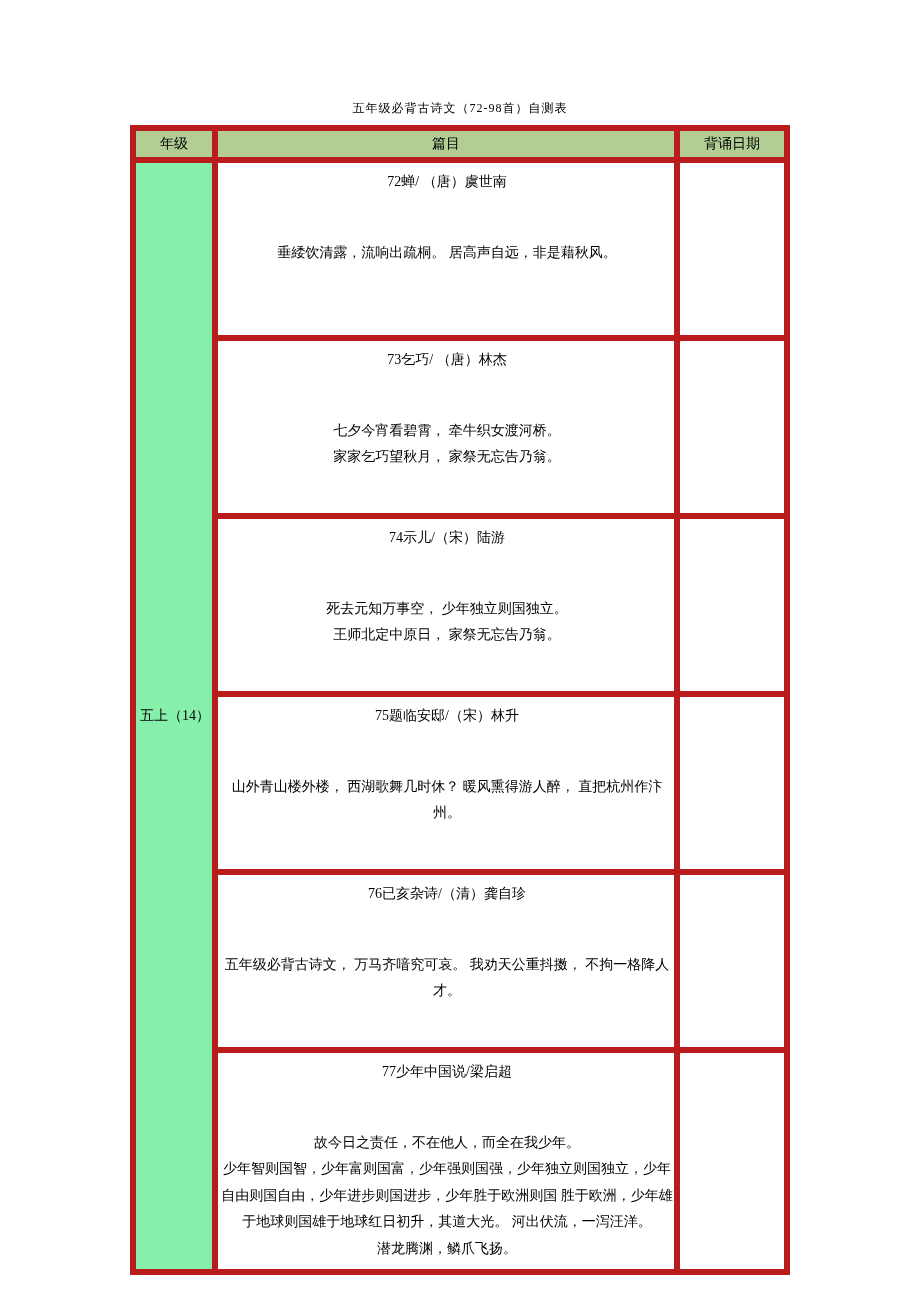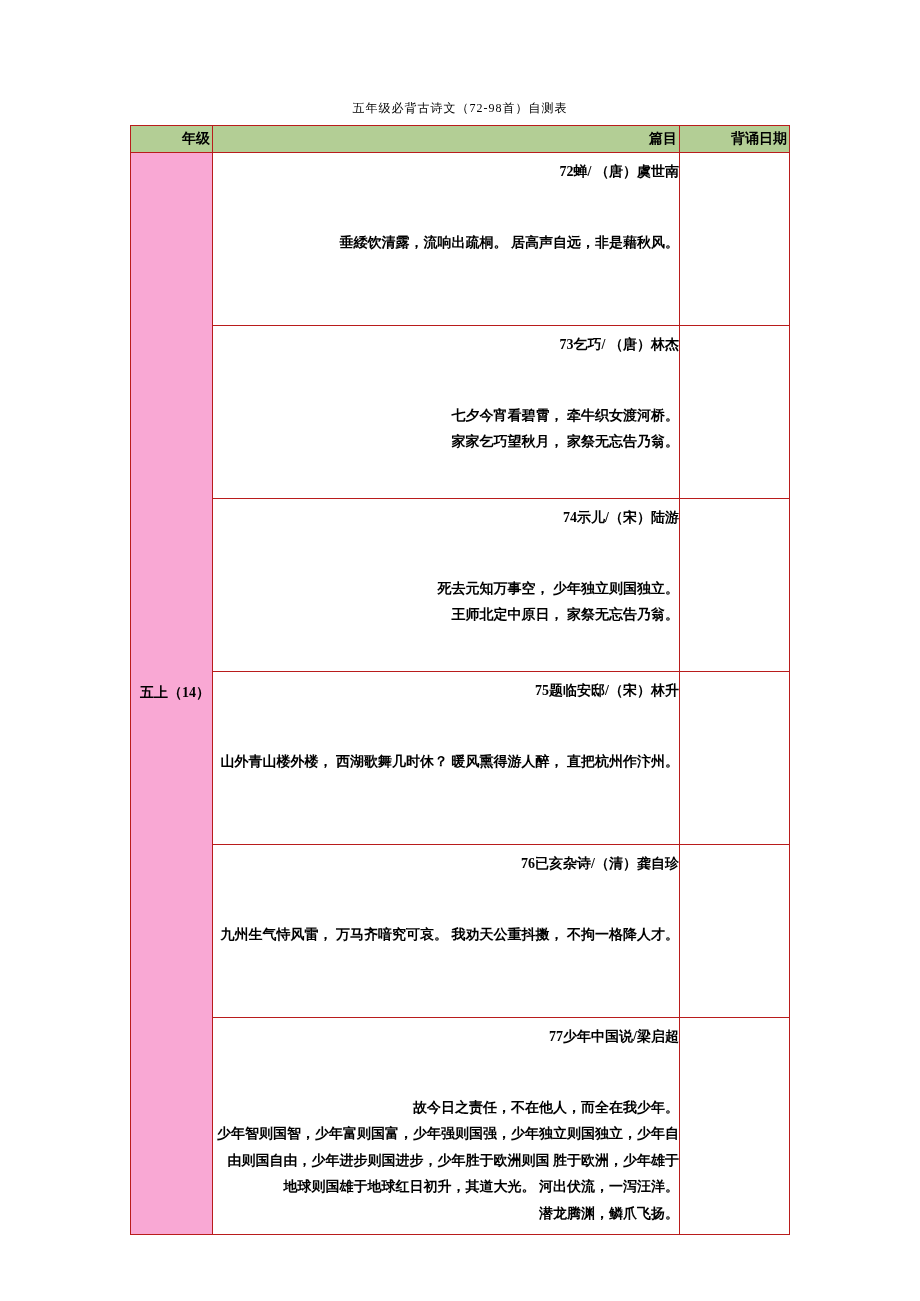--- a/index.html
+++ b/index.html
@@ -16,35 +16,35 @@
     font-size: 12px;
     margin-bottom: 8px;
     letter-spacing: 1px;
   }
   table {
     border-collapse: collapse;
     width: 100%;
     table-layout: fixed;
   }
   th, td {
-    border: 1px solid #b91c1c;
+    border: 6px solid #b91c1c;
     padding: 4px 2px;
     vertical-align: top;
-    text-align: right;
-    font-weight: bold;
+    text-align: center;
+    font-weight: normal;
   }
   th {
     background: #b3ce95;
     vertical-align: middle;
   }
   .col-grade { width: 82px; }
   .col-content { width: auto; }
   .col-date { width: 110px; }
   td.grade-cell {
-    background: #f9a8d4;
+    background: #86efac;
     vertical-align: middle;
     padding-left: 4px;
   }
   td.content-cell {
     line-height: 1.9;
     padding: 6px 0 6px 2px;
   }
   .poem-title {
     display: block;
     margin-bottom: 14px;
@@ -113,21 +113,21 @@
           <span class="poem-title">75题临安邸/（宋）林升</span>
           <span class="poem-body">山外青山楼外楼， 西湖歌舞几时休？ 暖风熏得游人醉， 直把杭州作汴州。</span>
         </div>
       </td>
       <td></td>
     </tr>
     <tr>
       <td class="content-cell">
         <div class="content-inner">
           <span class="poem-title">76已亥杂诗/（清）龚自珍</span>
-          <span class="poem-body">九州生气恃风雷， 万马齐喑究可哀。 我劝天公重抖擞， 不拘一格降人才。</span>
+          <span class="poem-body">五年级必背古诗文， 万马齐喑究可哀。 我劝天公重抖擞， 不拘一格降人才。</span>
         </div>
       </td>
       <td></td>
     </tr>
     <tr>
       <td class="content-cell">
         <div class="content-inner">
           <span class="poem-title">77少年中国说/梁启超</span>
           <span class="poem-body">故今日之责任，不在他人，而全在我少年。
 少年智则国智，少年富则国富，少年强则国强，少年独立则国独立，少年自由则国自由，少年进步则国进步，少年胜于欧洲则国 胜于欧洲，少年雄于地球则国雄于地球红日初升，其道大光。 河出伏流，一泻汪洋。

